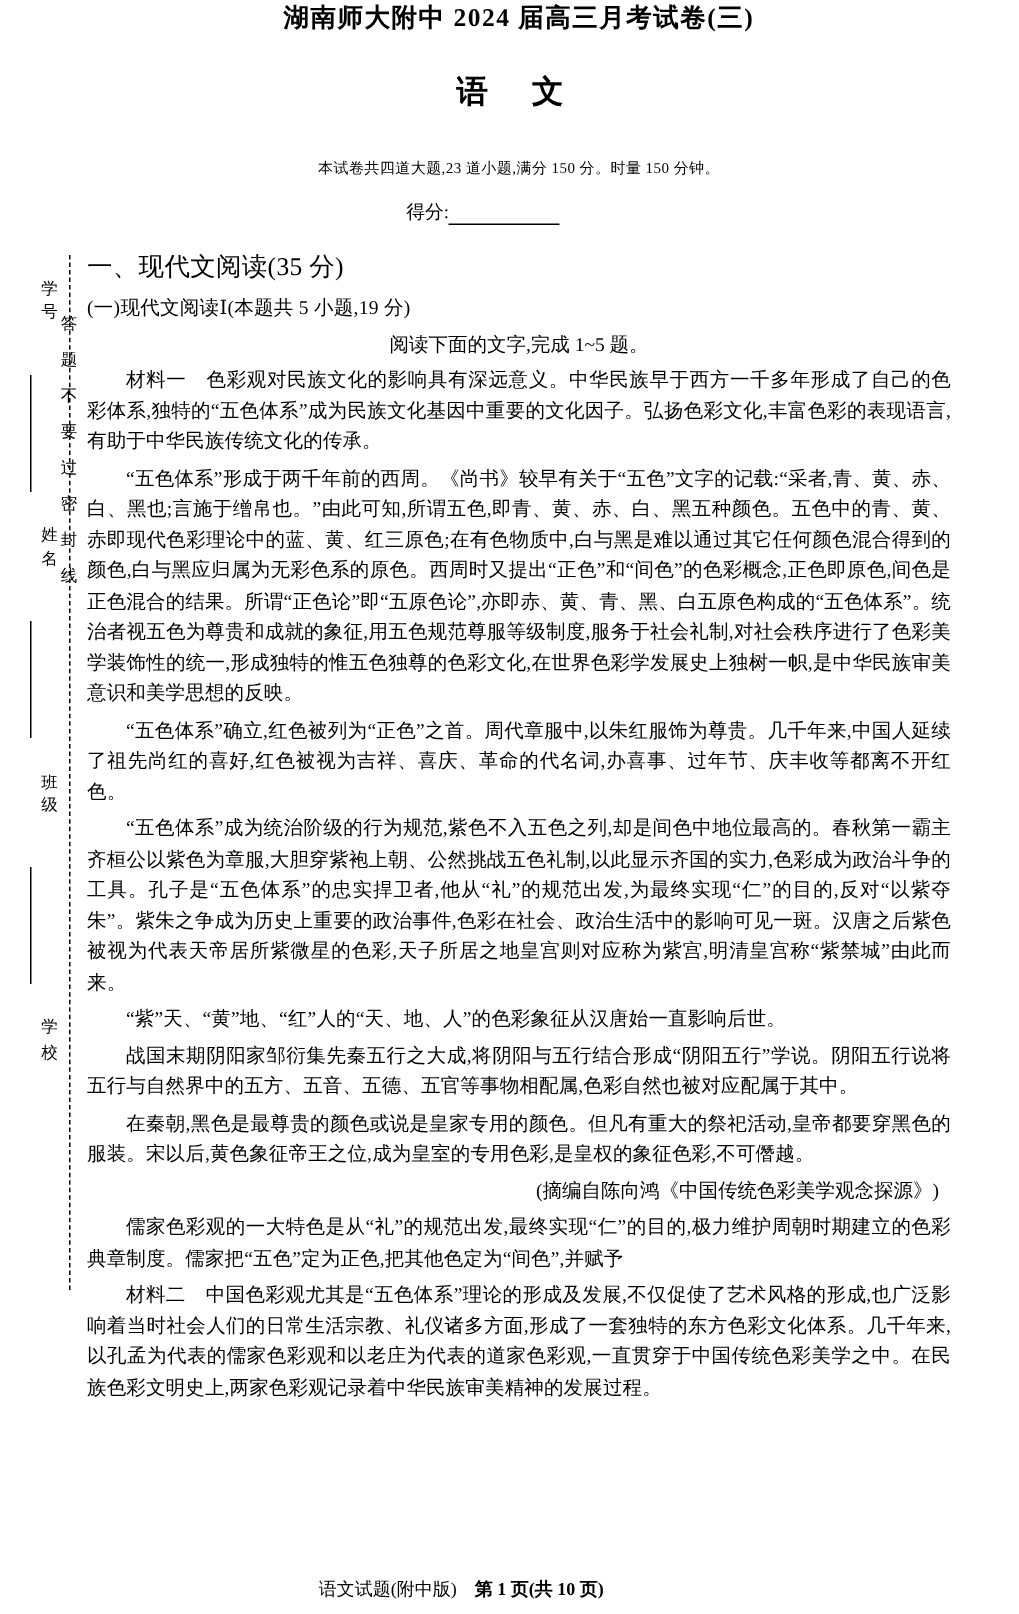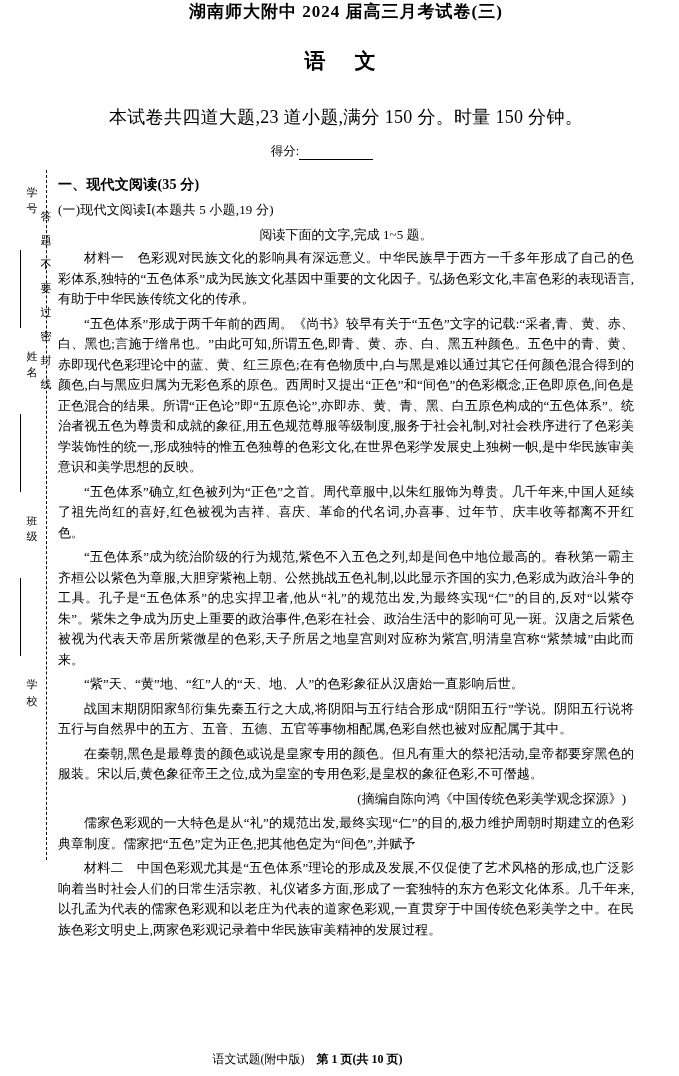--- a/index.html
+++ b/index.html
@@ -72,21 +72,21 @@
   }
   .subject-title {
     text-align: center;
     font-size: 21px;
     font-weight: bold;
     letter-spacing: 12px;
     margin-top: 24px;
   }
   .exam-note {
     text-align: center;
-    font-size: 18px;
+    font-size: 10px;
     margin-top: 30px;
     letter-spacing: 0.3px;
   }
   .score-line {
     text-align: center;
     font-size: 12.5px;
     margin-top: 14px;
     padding-right: 48px;
   }
   .score-underline {
@@ -98,22 +98,22 @@
   }
 
   
   .content {
     position: absolute;
     left: 58px;
     top: 0;
     width: 576px;
   }
   .sec-title {
-    font-size: 14px;
-    font-weight: bold;
+    font-size: 17px;
+    font-weight: normal;
     margin-top: 16px;
     letter-spacing: 0.2px;
   }
   .sub-title {
     font-size: 13px;
     margin-top: 7px;
     letter-spacing: 0.2px;
   }
   .lead {
     font-size: 13px;

